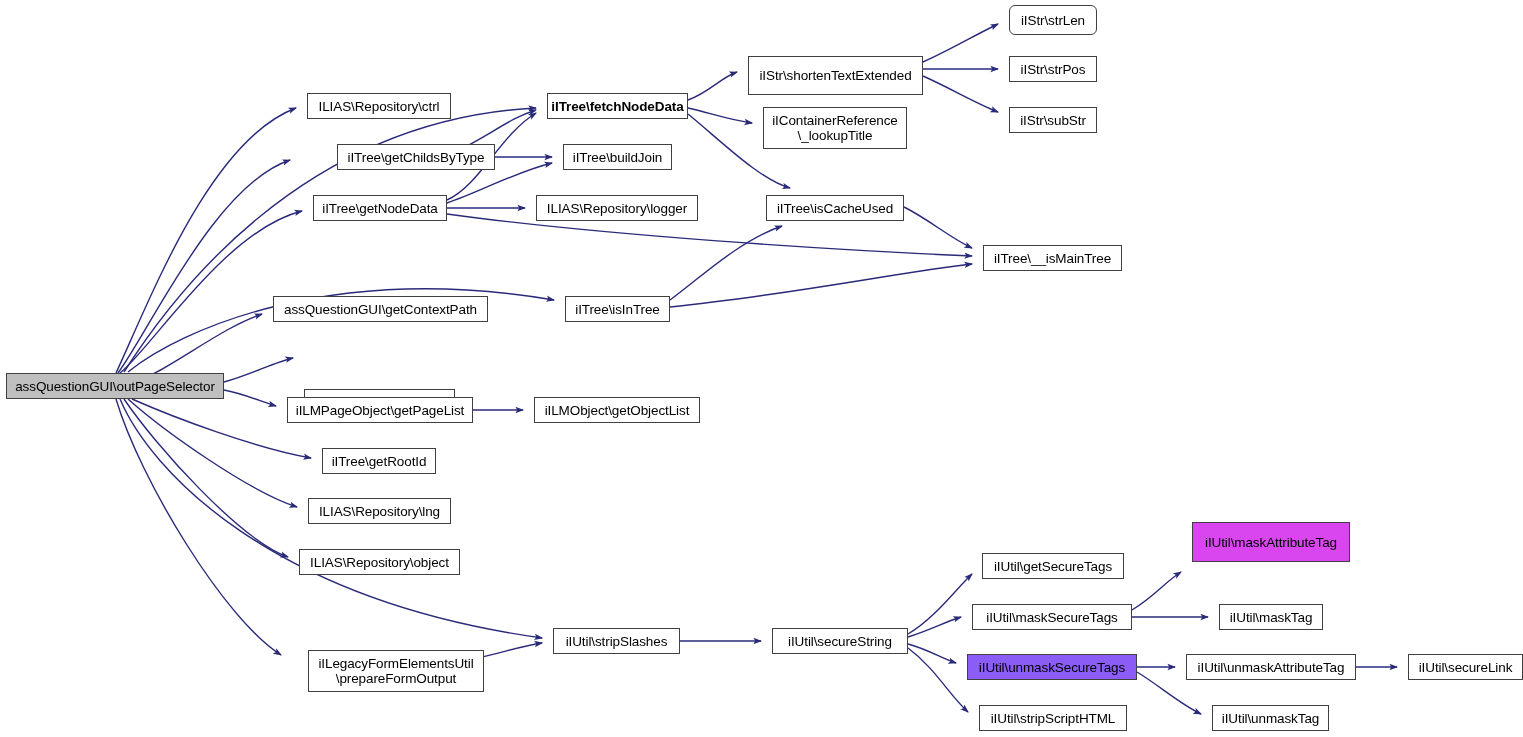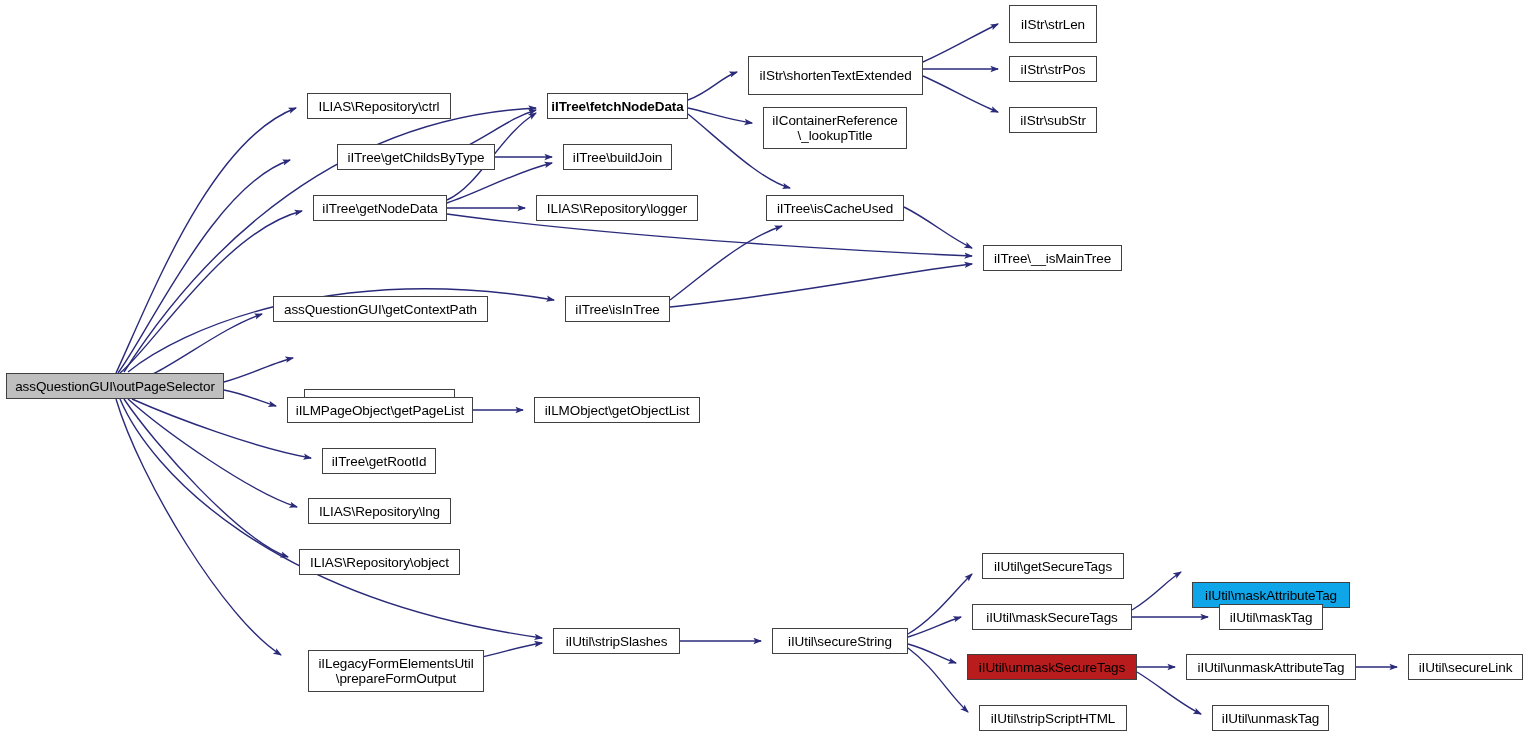--- a/index.html
+++ b/index.html
@@ -82,27 +82,27 @@
       <div class="node" style="left: 563px; top: 144px; width: 109px; height: 26px; border-color: rgb(64, 64, 64); background: rgb(255, 255, 255);">iITree\buildJoin</div>
       <div class="node" style="left: 536px; top: 195px; width: 162px; height: 26px; border-color: rgb(64, 64, 64); background: rgb(255, 255, 255);">ILIAS\Repository\logger</div>
       <div class="node" style="left: 565px; top: 296px; width: 105px; height: 26px; border-color: rgb(64, 64, 64); background: rgb(255, 255, 255);">iITree\isInTree</div>
       <div class="node" style="left: 553px; top: 628px; width: 127px; height: 26px; border-color: rgb(64, 64, 64); background: rgb(255, 255, 255);">iIUtil\stripSlashes</div>
       <div class="node" style="left: 748px; top: 56px; width: 175px; height: 39px; border-color: rgb(64, 64, 64); background: rgb(255, 255, 255);">iIStr\shortenTextExtended</div>
       <div class="node" style="left: 763px; top: 107px; width: 144px; height: 42px; border-color: rgb(64, 64, 64); background: rgb(255, 255, 255);">iIContainerReference
 \_lookupTitle</div>
       <div class="node" style="left: 766px; top: 195px; width: 138px; height: 26px; border-color: rgb(64, 64, 64); background: rgb(255, 255, 255);">iITree\isCacheUsed</div>
       <div class="node" style="left: 772px; top: 628px; width: 136px; height: 26px; border-color: rgb(64, 64, 64); background: rgb(255, 255, 255);">iIUtil\secureString</div>
       <div class="node" style="left: 983px; top: 245px; width: 139px; height: 26px; border-color: rgb(64, 64, 64); background: rgb(255, 255, 255);">iITree\__isMainTree</div>
-      <div class="node" style="left: 1009px; top: 5px; width: 88px; height: 38px; border-color: rgb(64, 64, 64); background: rgb(255, 255, 255);">iIStr\strLen</div>
+      <div class="node" style="left: 1009px; top: 5px; width: 88px; height: 30px; border-color: rgb(64, 64, 64); background: rgb(255, 255, 255); border-radius: 6px;">iIStr\strLen</div>
       <div class="node" style="left: 1009px; top: 56px; width: 88px; height: 26px; border-color: rgb(64, 64, 64); background: rgb(255, 255, 255);">iIStr\strPos</div>
       <div class="node" style="left: 1009px; top: 107px; width: 88px; height: 26px; border-color: rgb(64, 64, 64); background: rgb(255, 255, 255);">iIStr\subStr</div>
       <div class="node" style="left: 534px; top: 397px; width: 166px; height: 26px; border-color: rgb(64, 64, 64); background: rgb(255, 255, 255);">iILMObject\getObjectList</div>
       <div class="node" style="left: 982px; top: 553px; width: 142px; height: 26px; border-color: rgb(64, 64, 64); background: rgb(255, 255, 255);">iIUtil\getSecureTags</div>
       <div class="node" style="left: 972px; top: 604px; width: 160px; height: 26px; border-color: rgb(64, 64, 64); background: rgb(255, 255, 255);">iIUtil\maskSecureTags</div>
-      <div class="node" style="left: 967px; top: 654px; width: 170px; height: 26px; border-color: rgb(64, 64, 64); background: #b91c1c;">iIUtil\unmaskSecureTags</div>
+      <div class="node" style="left: 967px; top: 654px; width: 170px; height: 26px; border-color: rgb(64, 64, 64); background: #8b5cf6;">iIUtil\unmaskSecureTags</div>
       <div class="node" style="left: 979px; top: 705px; width: 148px; height: 26px; border-color: rgb(64, 64, 64); background: rgb(255, 255, 255);">iIUtil\stripScriptHTML</div>
-      <div class="node" style="left: 1192px; top: 582px; width: 158px; height: 26px; border-color: rgb(64, 64, 64); background: #0ea5e9;">iIUtil\maskAttributeTag</div>
+      <div class="node" style="left: 1192px; top: 522px; width: 158px; height: 40px; border-color: rgb(64, 64, 64); background: #d946ef;">iIUtil\maskAttributeTag</div>
       <div class="node" style="left: 1219px; top: 604px; width: 104px; height: 26px; border-color: rgb(64, 64, 64); background: rgb(255, 255, 255);">iIUtil\maskTag</div>
       <div class="node" style="left: 1186px; top: 654px; width: 170px; height: 26px; border-color: rgb(64, 64, 64); background: rgb(255, 255, 255);">iIUtil\unmaskAttributeTag</div>
       <div class="node" style="left: 1212px; top: 705px; width: 117px; height: 26px; border-color: rgb(64, 64, 64); background: rgb(255, 255, 255);">iIUtil\unmaskTag</div>
       <div class="node" style="left: 1408px; top: 654px; width: 115px; height: 26px; border-color: rgb(64, 64, 64); background: rgb(255, 255, 255);">iIUtil\secureLink</div>
     </div>
 </div>
 
 </body></html>

